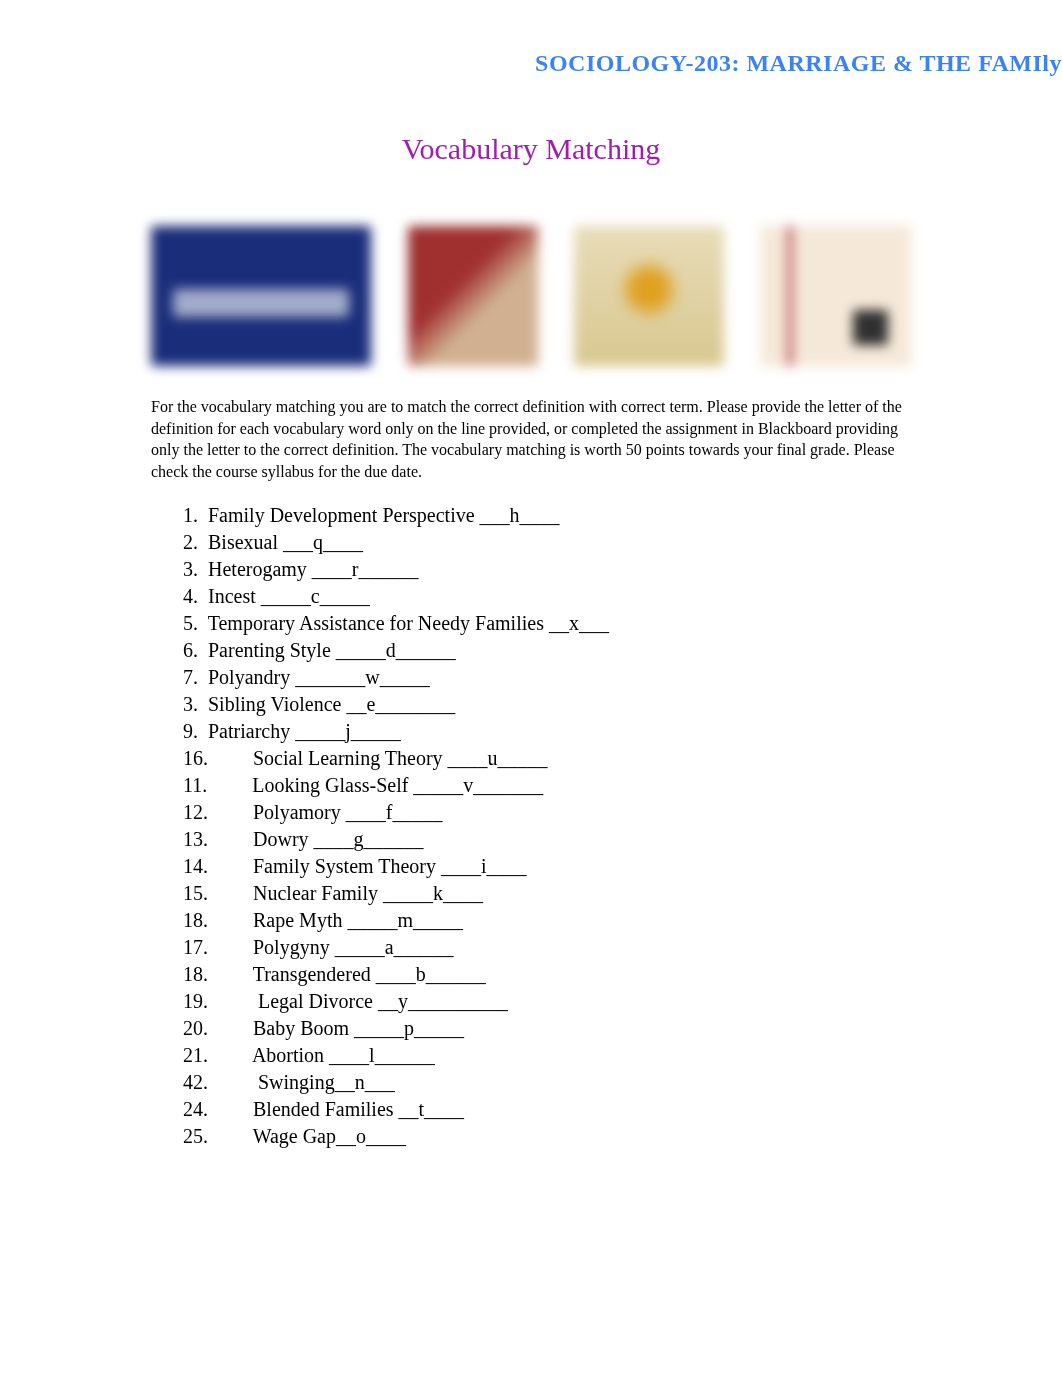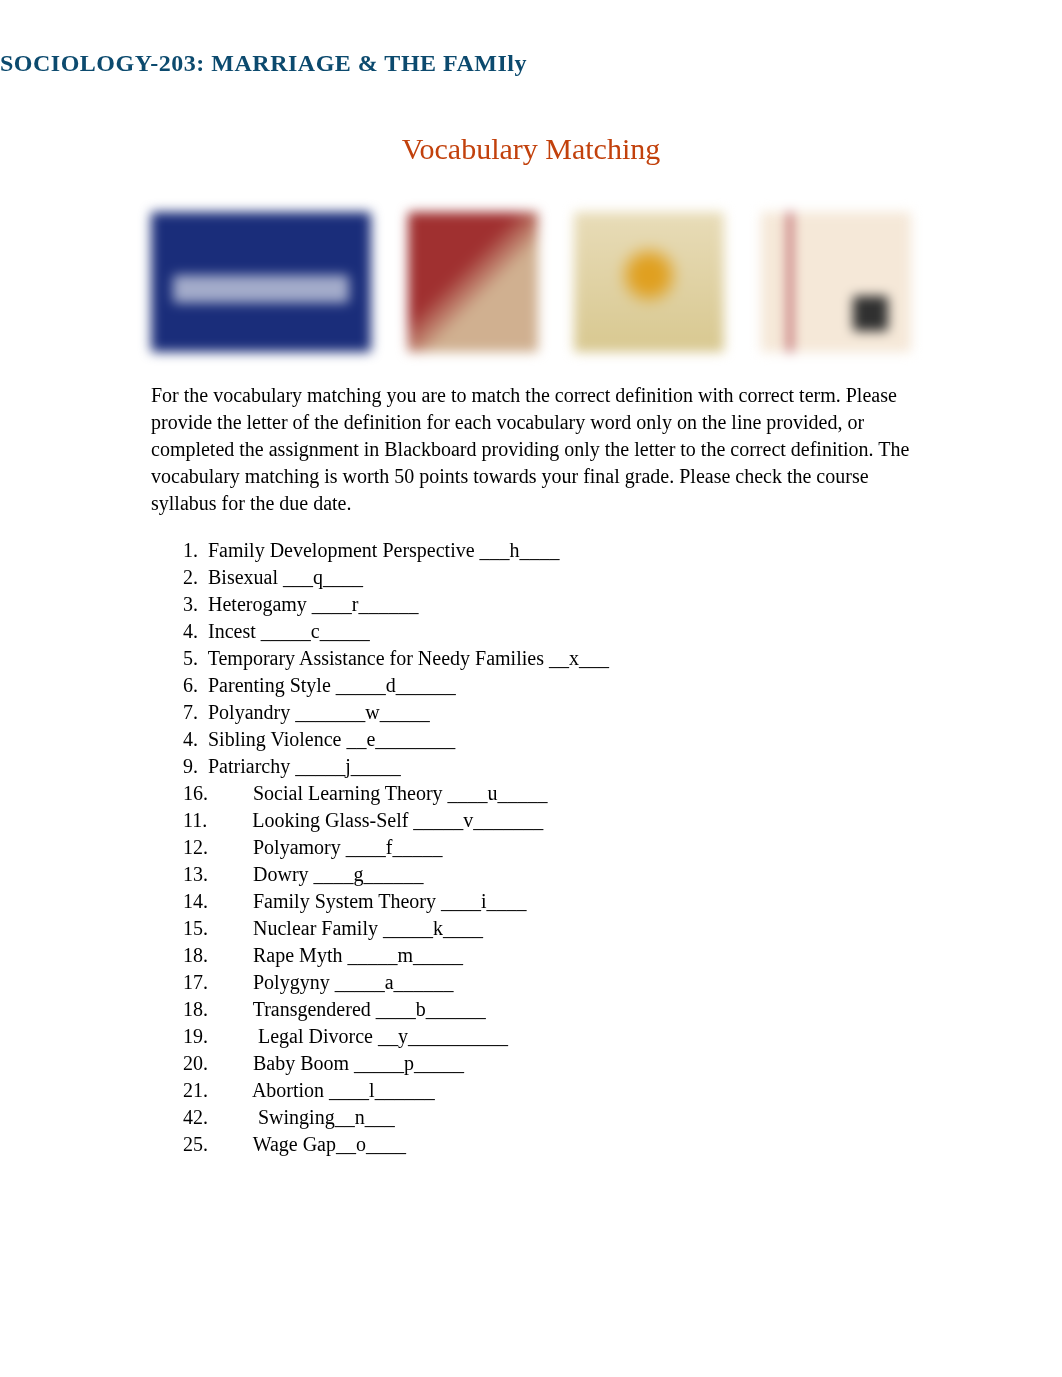--- a/index.html
+++ b/index.html
@@ -5,33 +5,33 @@
   * { box-sizing: border-box; margin: 0; padding: 0; }
   body {
     background: #ffffff;
     font-family: Georgia, 'Times New Roman', serif;
     width: 1062px;
     margin: 0 auto;
     padding: 50px 0 80px 0;
     color: #000;
   }
   .course-header {
-    text-align: left;
-    color: #0c4a6e;
+    text-align: right;
+    color: #3b82f6;
     font-weight: bold;
     font-size: 24px;
     letter-spacing: 0.5px;
     margin-bottom: 55px;
   }
   .page-title {
     text-align: center;
     font-size: 30px;
     font-weight: normal;
-    color: #c2410c;
-    margin-bottom: 41px;
+    color: #a21caf;
+    margin-bottom: 55px;
   }
   .content {
     width: 760px;
     margin: 0 auto;
   }
   .image-row {
     display: flex;
     justify-content: space-between;
     align-items: center;
     margin-bottom: 25px;
@@ -90,21 +90,21 @@
   .img4::after {
     content:"";
     position:absolute;
     right:15%;
     bottom:15%;
     width:35px; height:35px;
     background:#303030;
     border-radius:3px;
   }
   .instructions {
-    font-size: 20px;
+    font-size: 16px;
     line-height: 1.35;
     margin-bottom: 18px;
     color: #000;
   }
   .vocab-list {
     font-size: 20px;
     line-height: 1.35;
     padding-left: 32px;
     margin-top: 20px;
   }
@@ -131,31 +131,32 @@
   <p class="instructions">For the vocabulary matching you are to match the correct definition with correct term. Please provide the letter of the definition for each vocabulary word only on the line provided, or completed the assignment in Blackboard providing only the letter to the correct definition.  The vocabulary matching is worth 50 points towards your final grade.  Please check the course syllabus for the due date.</p>
 
   <div class="vocab-list">
     <div class="vocab-item">1.  Family Development Perspective ___h____</div>
     <div class="vocab-item">2.  Bisexual ___q____</div>
     <div class="vocab-item">3.  Heterogamy ____r______</div>
     <div class="vocab-item">4.  Incest _____c_____</div>
     <div class="vocab-item">5.  Temporary Assistance for Needy Families __x___</div>
     <div class="vocab-item">6.  Parenting Style _____d______</div>
     <div class="vocab-item">7.  Polyandry _______w_____</div>
-    <div class="vocab-item">4.  Sibling Violence __e________</div>
+    <div class="vocab-item">3.  Sibling Violence __e________</div>
     <div class="vocab-item">9.  Patriarchy _____j_____</div>
     <div class="vocab-item">16.         Social Learning Theory ____u_____</div>
     <div class="vocab-item">11.         Looking Glass-Self _____v_______</div>
     <div class="vocab-item">12.         Polyamory ____f_____</div>
     <div class="vocab-item">13.         Dowry ____g______</div>
     <div class="vocab-item">14.         Family System Theory ____i____</div>
     <div class="vocab-item">15.         Nuclear Family _____k____</div>
     <div class="vocab-item">18.         Rape Myth _____m_____</div>
     <div class="vocab-item">17.         Polygyny _____a______</div>
     <div class="vocab-item">18.         Transgendered ____b______</div>
     <div class="vocab-item">19.          Legal Divorce __y__________</div>
     <div class="vocab-item">20.         Baby Boom _____p_____</div>
     <div class="vocab-item">21.         Abortion ____l______</div>
     <div class="vocab-item">42.          Swinging__n___</div>
+    <div class="vocab-item">24.         Blended Families __t____</div>
     <div class="vocab-item">25.         Wage Gap__o____</div>
   </div>
 
 </div>
 
 </body></html>

